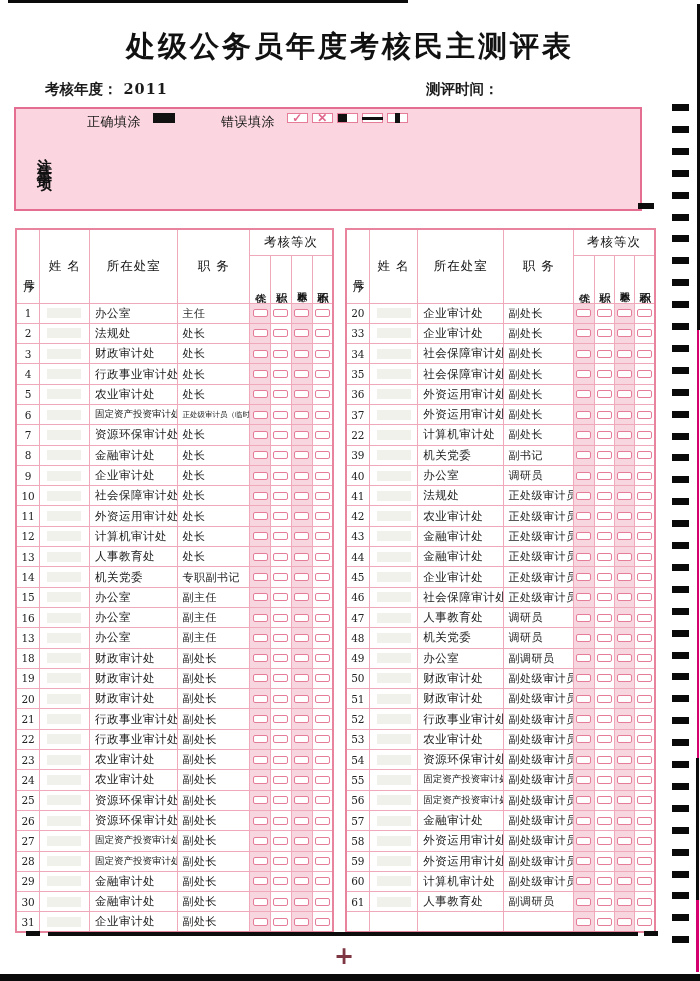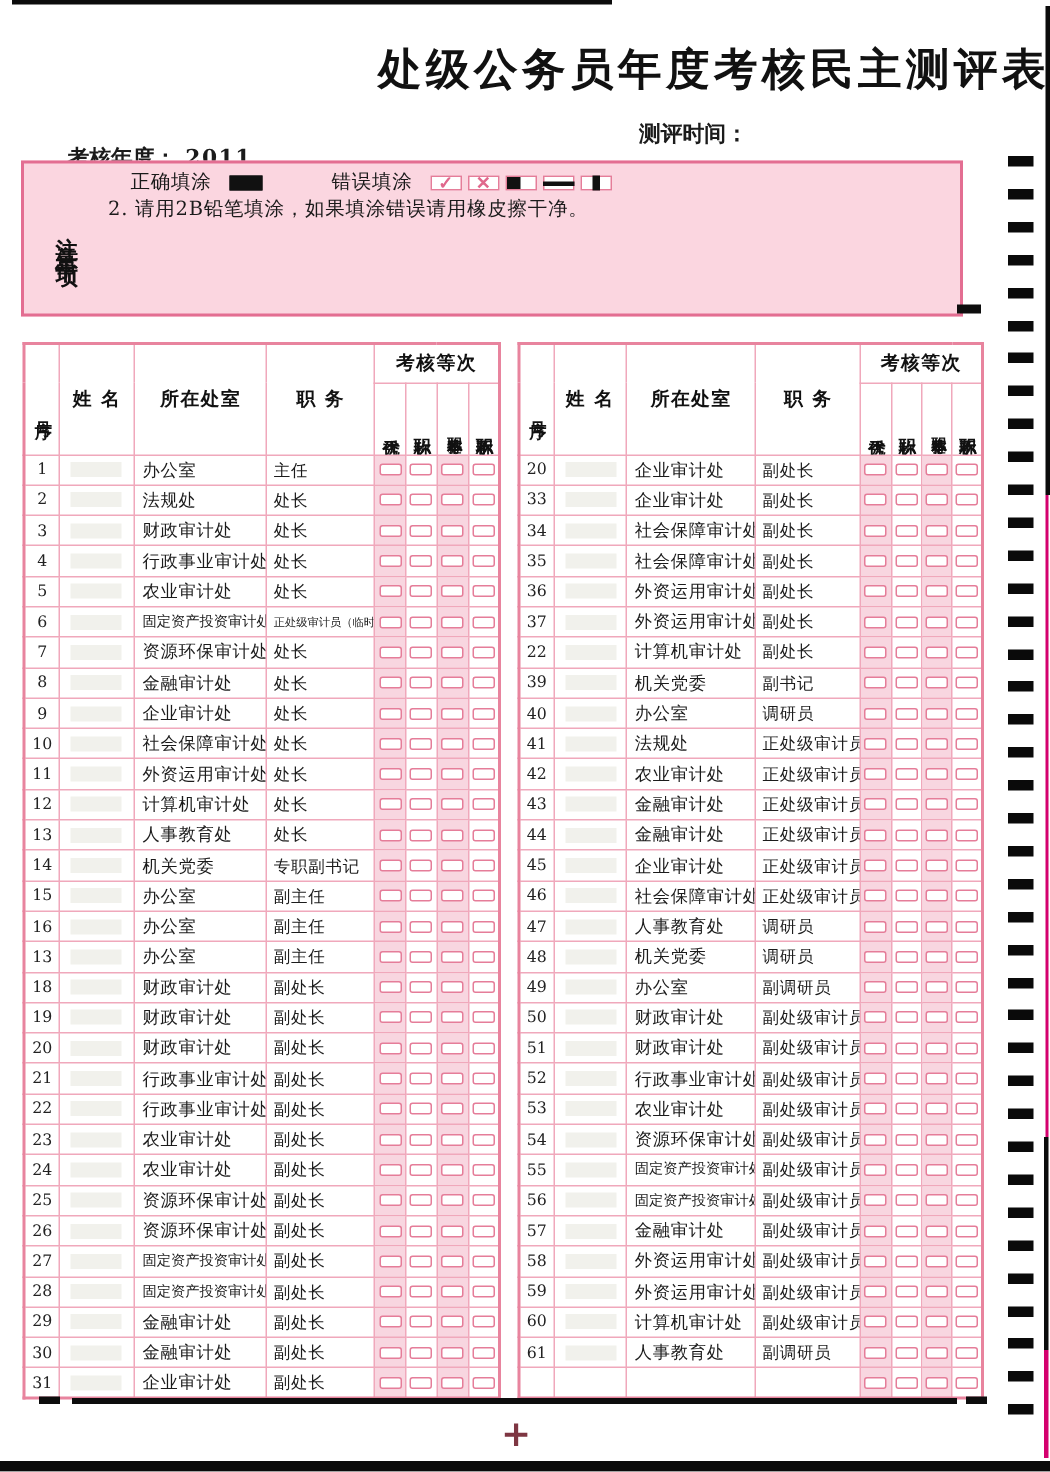--- a/index.html
+++ b/index.html
@@ -11,38 +11,38 @@
   
   .artifact{position:absolute;background:#0b0b0b}
   .top-strip{left:8px;top:0;width:400px;height:3px}
   .bottom-strip{left:0;top:974px;width:700px;height:7px}
   .edge-b1{left:697px;top:4px;width:3px;height:326px}
   .edge-b2{left:696px;top:758px;width:3px;height:142px}
   .edge-m1{left:697px;top:330px;width:2px;height:428px;background:#d4006e}
   .edge-m2{left:696px;top:900px;width:3px;height:72px;background:#d4006e}
 
   
-  .title{position:absolute;top:27px;left:0;width:100%;text-align:right;
+  .title{position:absolute;top:27px;left:0;width:100%;text-align:center;
          font-size:29px;font-weight:bold;letter-spacing:3px;color:#111}
   .meta{position:absolute;top:80px;left:45px;width:610px;height:20px;
         font-size:14.5px;font-weight:bold}
-  .meta .year{position:absolute;left:0;top:16px}
+  .meta .year{position:absolute;left:0;top:0}
   .meta .year .val{margin-left:6px;letter-spacing:1px}
   .meta .time{position:absolute;left:381px;top:0}
 
   
   .notice{position:absolute;left:14px;top:107px;width:628px;height:104px;
           background:#fbd6e0;border:2px solid #e36e92;display:flex}
   .notice-side{width:56px;display:flex;align-items:center;justify-content:center}
   .notice-side .vtext{writing-mode:vertical-rl;text-orientation:upright;
           font-size:15px;font-weight:bold;letter-spacing:7px;color:#111}
   .notice-body{flex:1;padding-top:4px;font-size:13px;line-height:18.2px;
           letter-spacing:.5px;color:#1a1a1a}
   .notice-body .ln{white-space:nowrap}
-  .marks-line{display:flex;align-items:center;padding-left:15px}
+  .marks-line{display:flex;align-items:flex-start;padding-left:15px}
   .marks-line .lbl{margin-right:10px}
   .marks-line .gap{width:44px}
   .mk{display:inline-block;position:relative;width:21px;height:10px;
       border:1px solid #e57d99;background:#fff;margin:0 2px;flex:none}
   .mk.solid{background:#111;border-color:#111;width:22px}
   .mk .half{position:absolute;left:0;top:0;bottom:0;width:45%;background:#111}
   .mk .dash{position:absolute;left:-1px;right:-1px;top:3px;height:3px;background:#111}
   .mk .vbar{position:absolute;left:38%;top:-1px;bottom:-1px;width:24%;background:#111}
   .mk .glyph{position:absolute;left:0;right:0;top:-1px;color:#e0688c;
       font-size:12px;line-height:11px;text-align:center;font-weight:bold}
@@ -51,21 +51,21 @@
   .tables{position:absolute;left:15px;top:228px}
   table.eval{border-collapse:collapse;table-layout:fixed;background:#fff;
       border:2px solid #e8849e;position:absolute;top:0}
   #left-table{left:0;width:319px}
   #right-table{left:330px;width:311px}
   .eval th,.eval td{border:1px solid #f0a8bb;overflow:hidden;white-space:nowrap;
       padding:0;vertical-align:middle}
   .eval thead tr.r1{height:26px}
   .eval thead tr.r2{height:48px}
   .eval tbody tr{height:20.3px}
-  .eval th{font-weight:bold;font-size:12.5px;color:#111;text-align:center;letter-spacing:1px}
+  .eval th{font-weight:normal;font-size:12.5px;color:#111;text-align:center;letter-spacing:1px}
   .eval th .vert{writing-mode:vertical-rl;text-orientation:upright;
       letter-spacing:0;line-height:1;display:inline-block;font-size:11.5px}
   .eval th.g4 .vert{font-size:10px}
   td.seq{text-align:center;font-size:10.5px;color:#222}
   td.name .redact{width:34px;height:10px;background:#f1f1ec;margin-left:7px}
   td.office{font-size:11.5px;padding-left:5px;letter-spacing:.5px}
   td.office.sm{font-size:9.5px;letter-spacing:0}
   td.pos{font-size:11px;padding-left:4px;letter-spacing:.5px}
   td.pos.sm{font-size:7.5px;letter-spacing:0}
   td.bub{}
@@ -123,21 +123,20 @@
         <span class="mk">
             <span class="half"></span>
           </span>
         <span class="mk">
             <span class="dash"></span>
           </span>
         <span class="mk">
             <span class="vbar"></span>
           </span>
       </div>
-      <div class="ln">2. 请用2B铅笔填涂，如果填涂错误请用橡皮擦干净。</div>
     </div>
   </div>
 
   <div class="tables">
 
     <table class="eval" id="left-table">
       <colgroup>
         <col style="width:7.5%">
           <col style="width:15.7%">
           <col style="width:27.9%">

